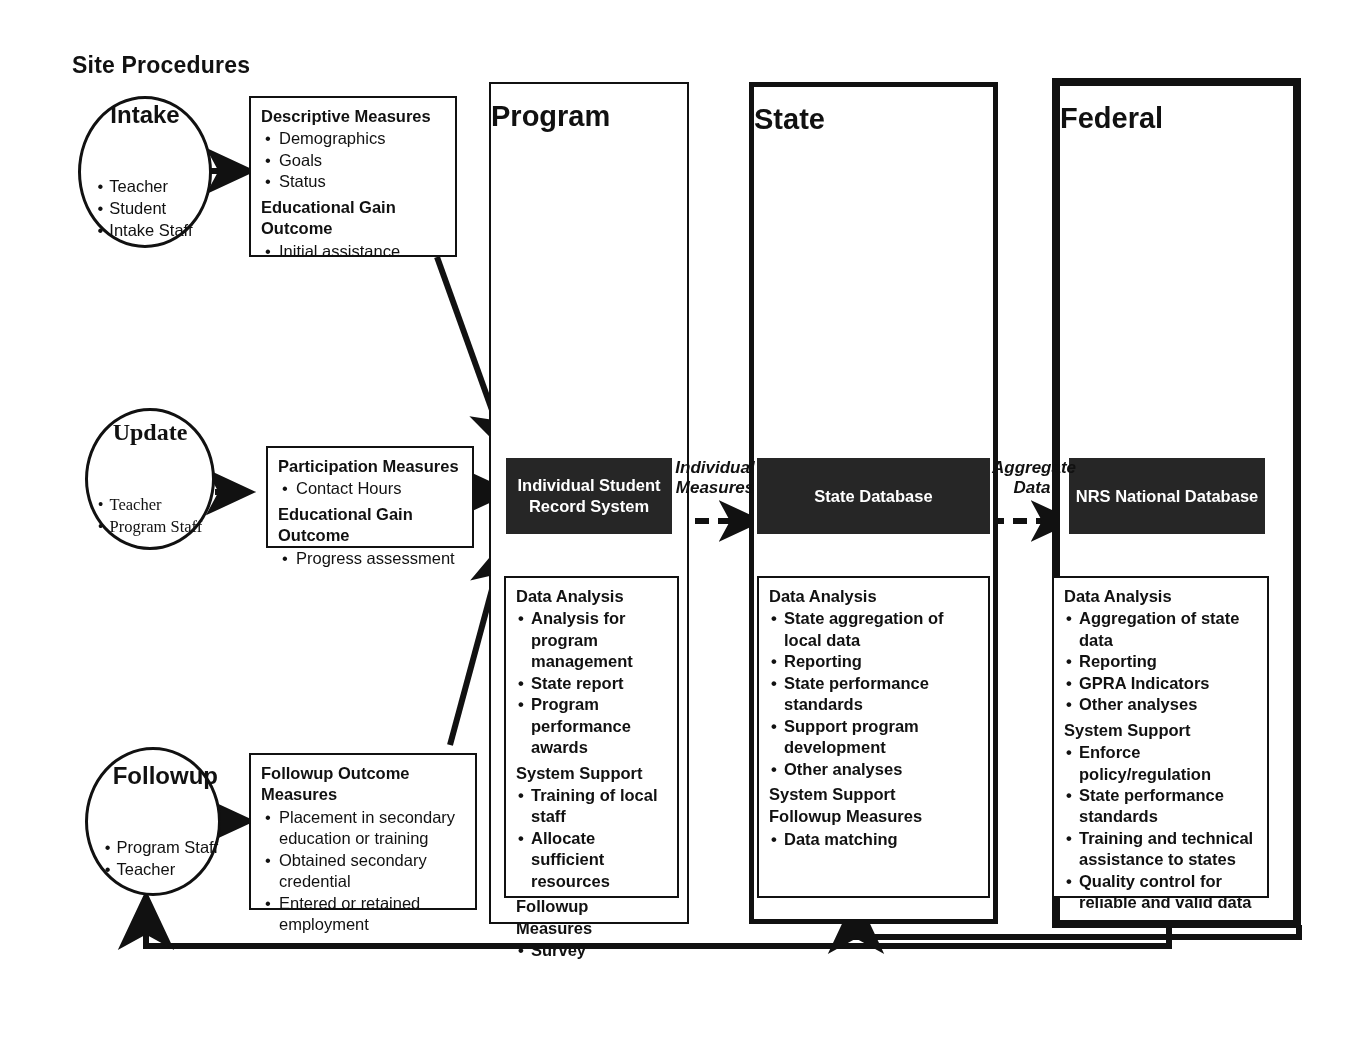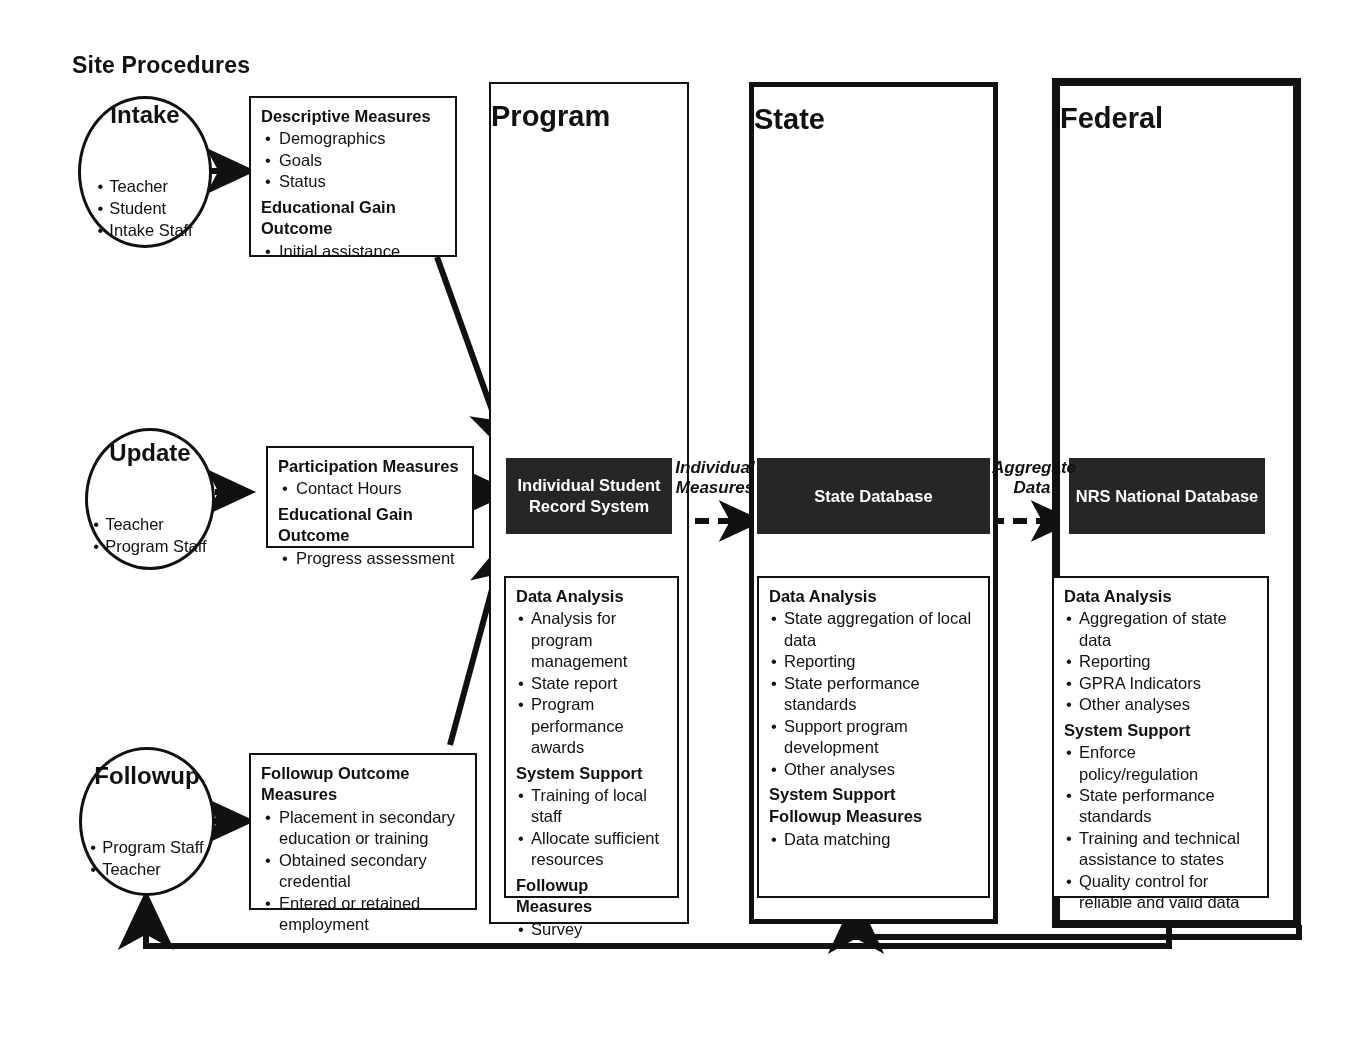--- a/index.html
+++ b/index.html
@@ -92,21 +92,21 @@
     position: relative;
     padding-left: 16px;
     margin-bottom: 0px;
   }
   .mbox ul li::before {
     content: "\2022";
     position: absolute;
     left: 2px;
     top: 0;
   }
-  .mbox.tight ul li { padding-left: 13px; }
+  .mbox.tight ul li { padding-left: 13px; font-weight: bold; }
   .mbox.tight ul li::before { left: 0px; }
 
   
   .col {
     position: absolute;
     background: #fff;
     box-sizing: border-box;
   }
   .col-program { border: 2px solid #111; }
   .col-state   { border: 5px solid #111; }
@@ -223,40 +223,40 @@
         <li>Demographics</li>
         <li>Goals</li>
         <li>Status</li>
       </ul>
       <div class="hd">Educational Gain Outcome</div>
       <ul>
         <li>Initial assistance</li>
       </ul>
     </div>
 
-    <div class="circle" style="left:85px; top:428px; width:130px; height:142px;">
+    <div class="circle" style="left:85px; top:408px; width:130px; height:142px;font-family:Liberation Serif, serif;">
       <div class="circle-title">Update</div>
       <ul>
         <li>Teacher</li>
         <li>Program Staff</li>
       </ul>
     </div>
 
     <div class="mbox" style="left:266px; top:446px; width:208px; height:102px;">
       <div class="hd">Participation Measures</div>
       <ul>
         <li>Contact Hours</li>
       </ul>
       <div class="hd">Educational Gain Outcome</div>
       <ul>
         <li>Progress assessment</li>
       </ul>
     </div>
 
-    <div class="circle" style="left:79px; top:747px; width:136px; height:149px;">
+    <div class="circle" style="left:85px; top:747px; width:136px; height:149px;align-items:flex-end;">
       <div class="circle-title">Followup</div>
       <ul>
         <li>Program Staff</li>
         <li>Teacher</li>
       </ul>
     </div>
 
     <div class="mbox" style="left:249px; top:741px; width:228px; height:157px;margin-top:12px;">
       <div class="hd">Followup Outcome Measures</div>
       <ul>

